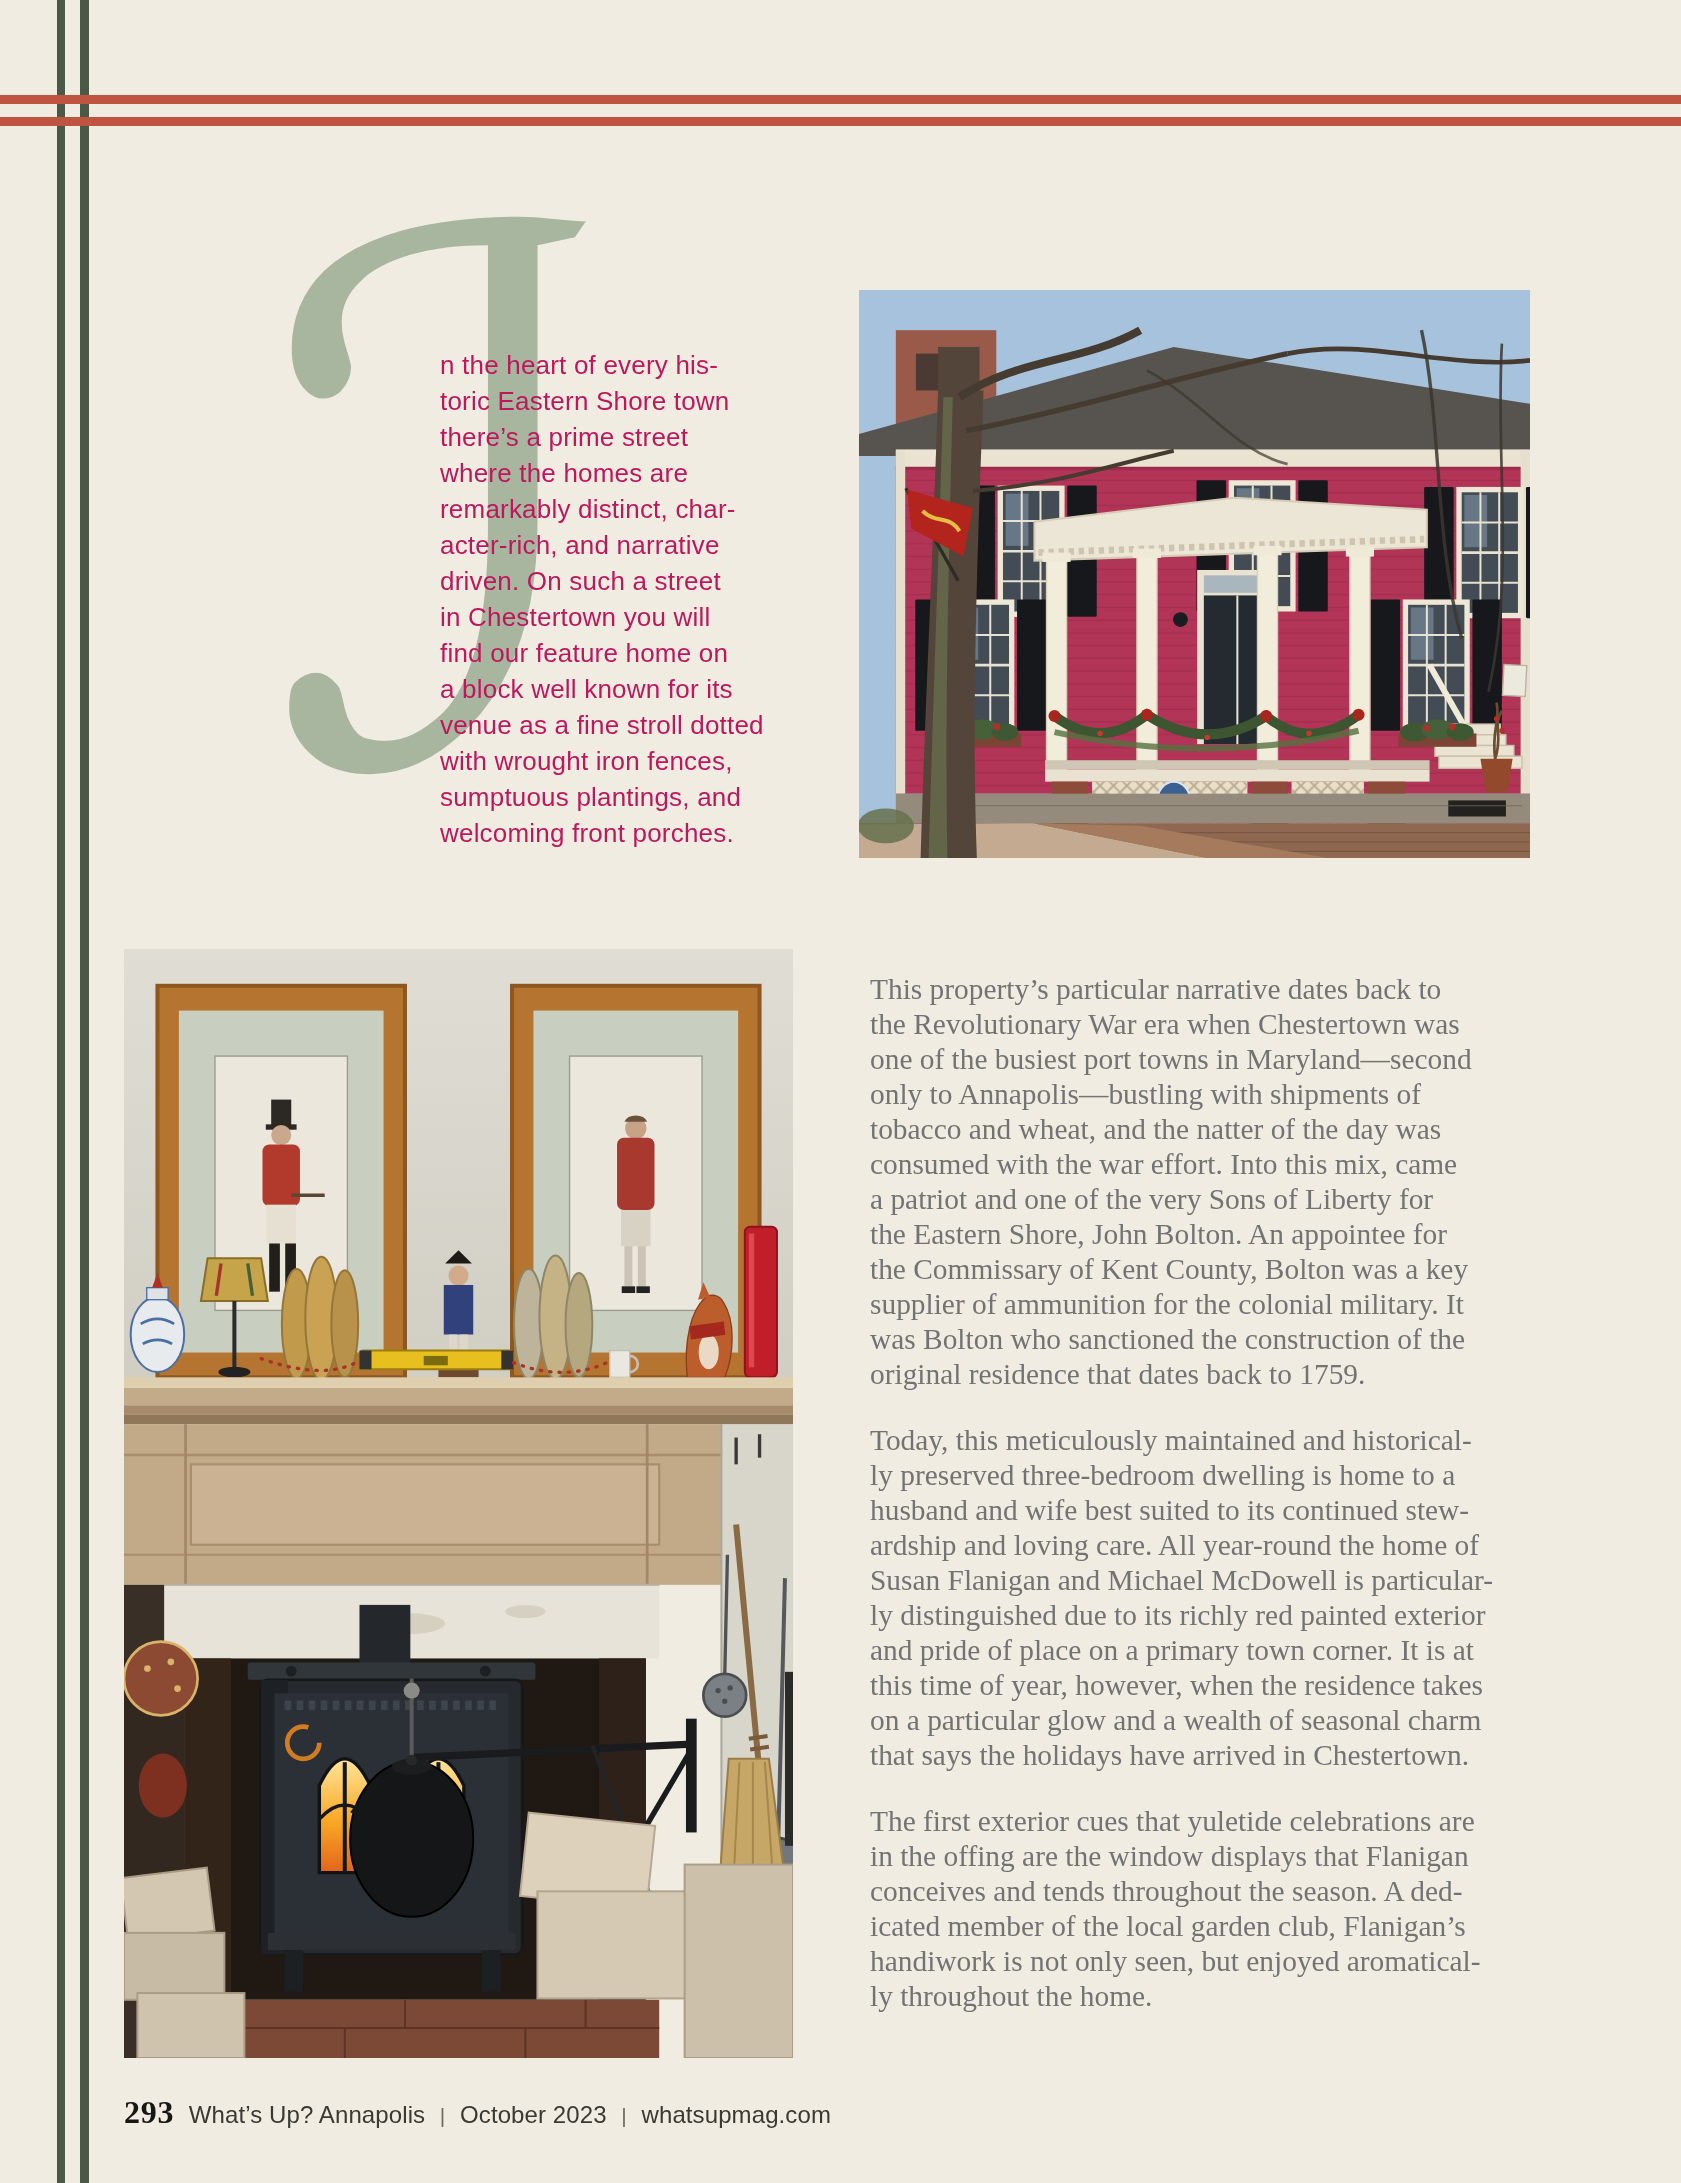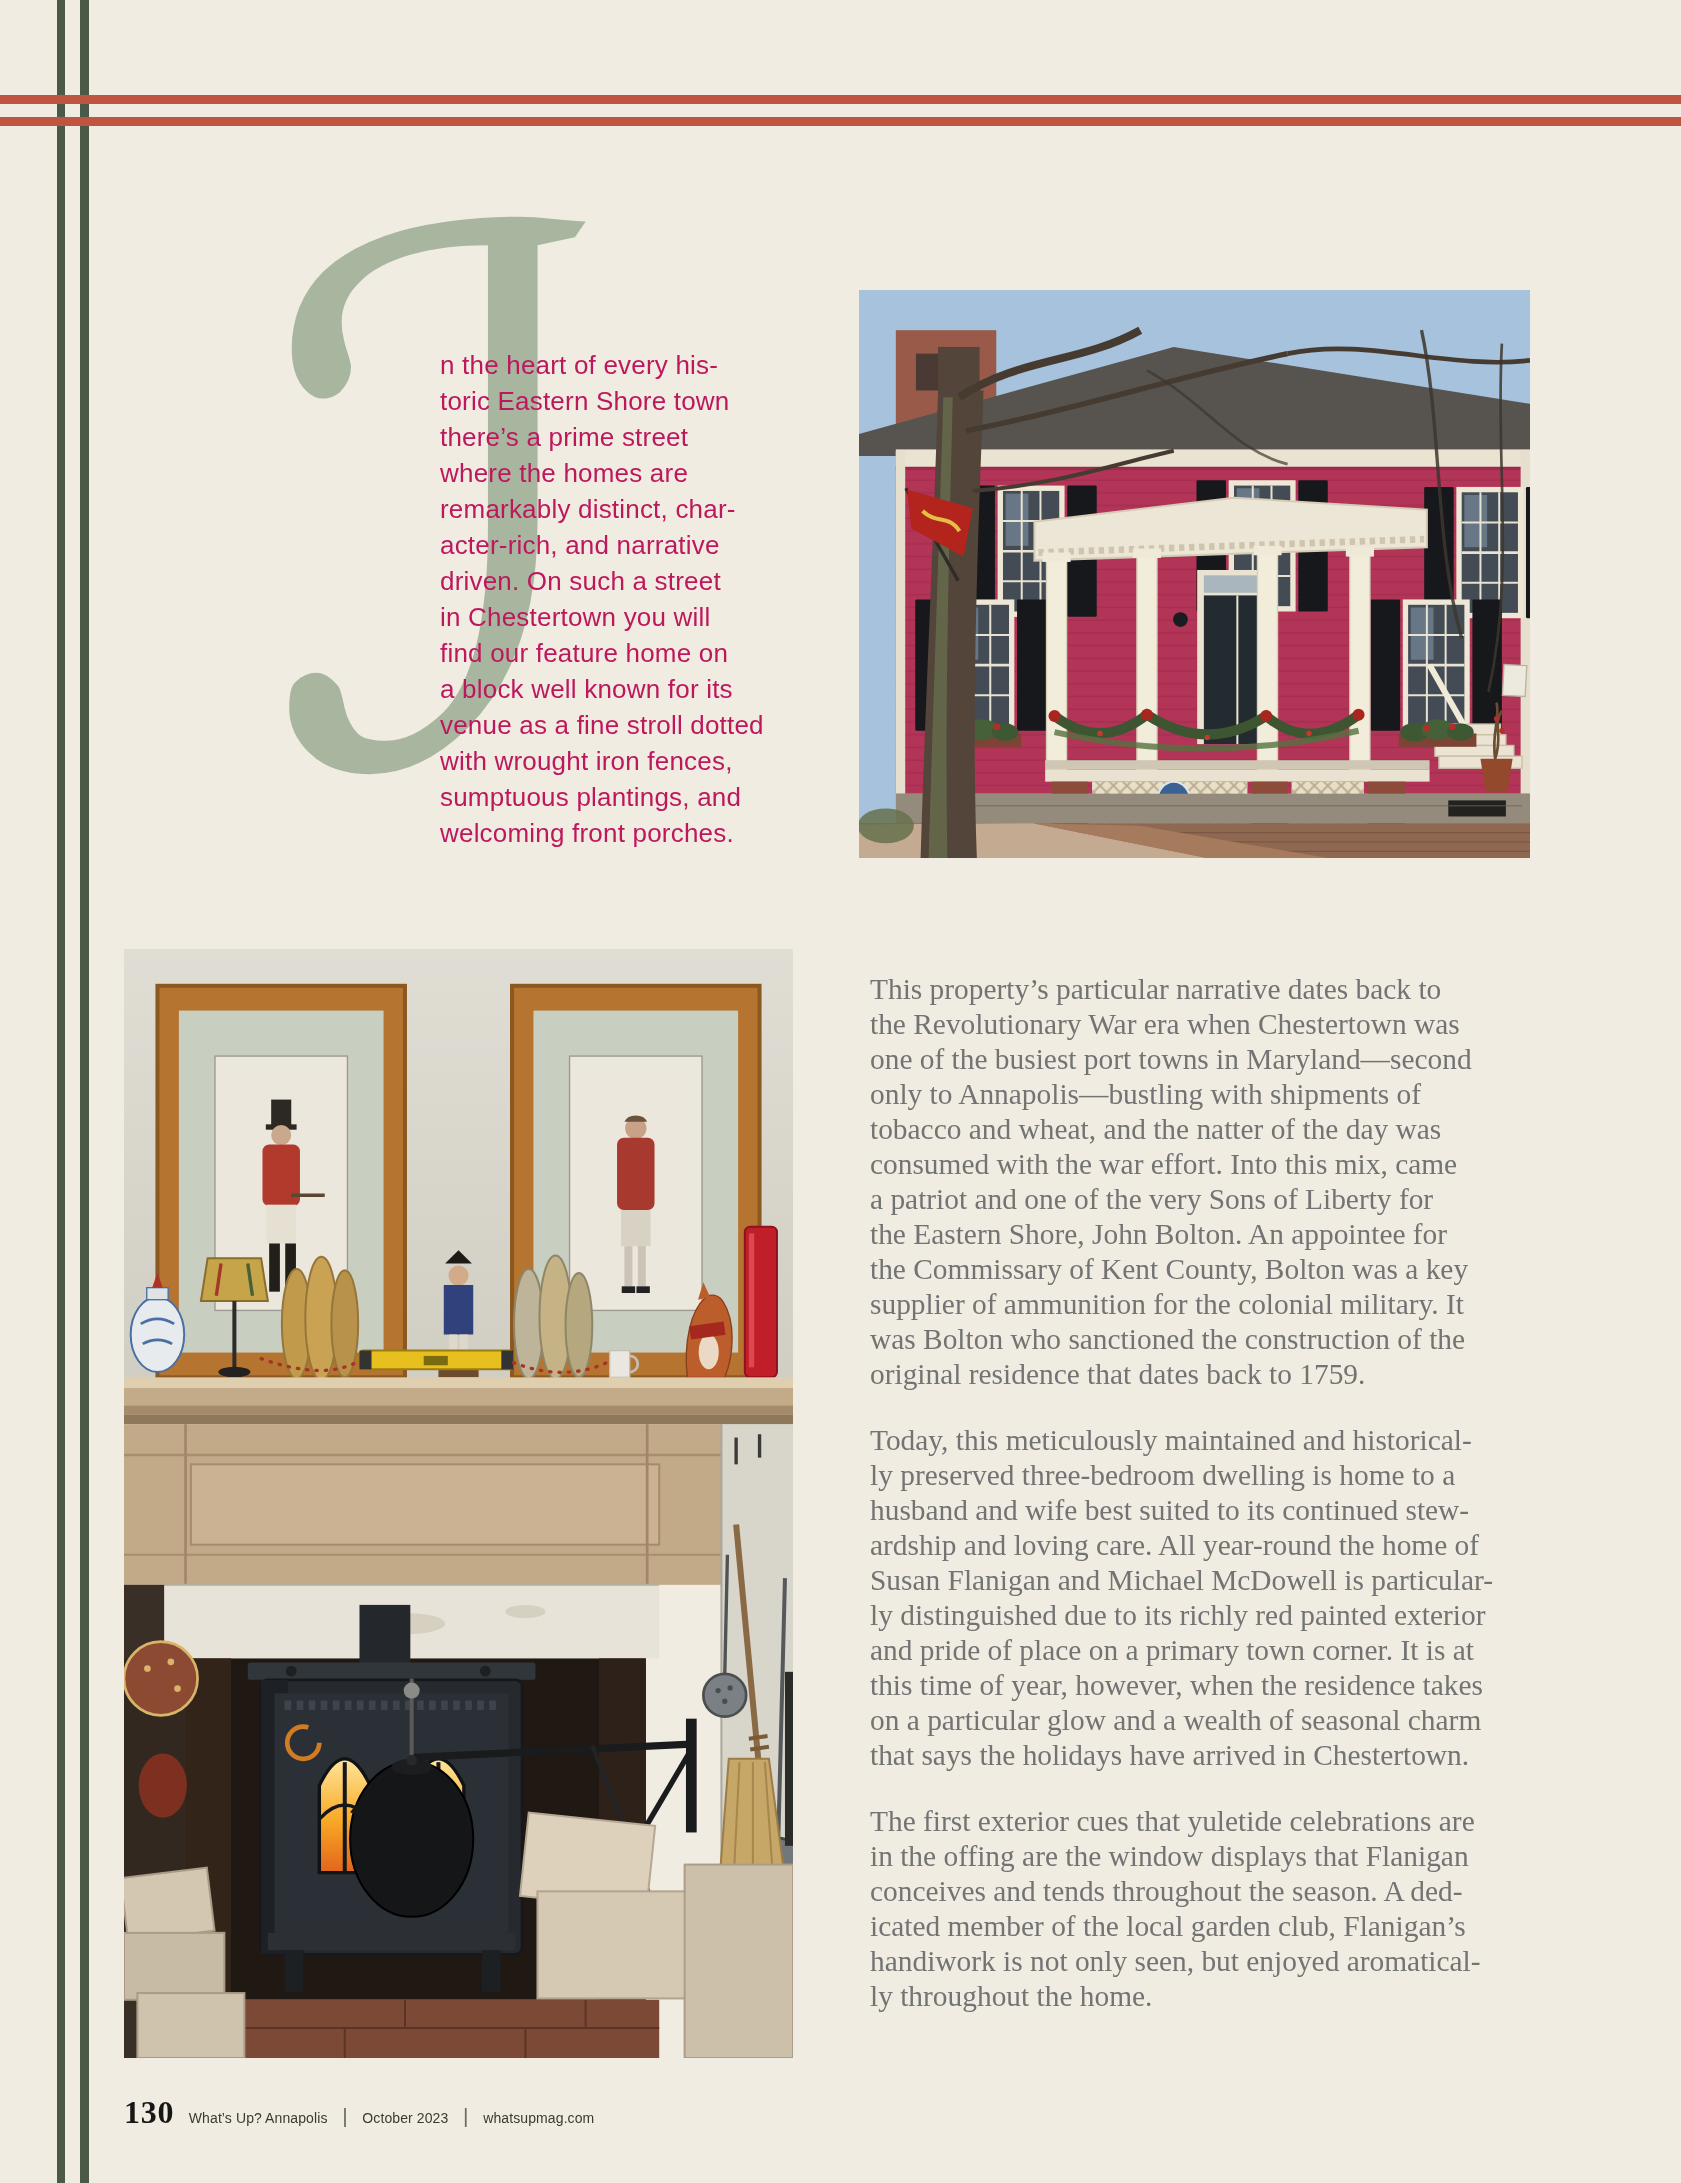--- a/index.html
+++ b/index.html
@@ -55,21 +55,21 @@
     font-family:"Liberation Serif",serif;
     font-size:29.4px;line-height:35px;color:#737373;z-index:2;
   }
   .bodycol p{margin:0 0 31px 0;white-space:pre-line;}
   
   .footer{
     position:absolute;left:124px;top:2094px;width:1272px;
     display:flex;align-items:baseline;gap:14.7px;z-index:2;
   }
   .pnum{font-family:"Liberation Serif",serif;font-weight:bold;font-size:32px;color:#171715;letter-spacing:0.7px;}
-  .fitem{font-family:"Liberation Sans",sans-serif;font-size:14px;color:#3a3a33;letter-spacing:0.1px;}
+  .fitem{font-family:"Liberation Sans",sans-serif;font-size:24px;color:#3a3a33;letter-spacing:0.1px;}
   .fitem:first-of-type{margin-left:12px;}
   .fsep{font-family:"Liberation Sans",sans-serif;font-size:21px;color:#6b6b62;font-weight:300;}
 </style>
 </head>
 <body>
 
 <div class="page">
 
   <div class="vline v1"></div>
   <div class="vline v2"></div>
@@ -435,21 +435,21 @@
         <rect x="618" y="1408" width="245" height="160" fill="#d6c9b3" stroke="#b2a48e" stroke-width="3"></rect>
         <rect x="838" y="1368" width="162" height="289" fill="#cdc0ab" stroke="#ab9d88" stroke-width="3"></rect>
         <rect x="0" y="1380" width="130" height="95" fill="#d3c7b2" stroke="#a99b85" stroke-width="3" transform="rotate(-7 65 1427)"></rect>
         <rect x="0" y="1470" width="150" height="100" fill="#c8bba5" stroke="#a99b85" stroke-width="3"></rect>
         <rect x="20" y="1560" width="160" height="97" fill="#cfc3ae" stroke="#a99b85" stroke-width="3"></rect>
       </g>
     </svg>
   </div>
 
   <div class="footer">
-    <span class="pnum">130</span>
+    <span class="pnum">293</span>
     <span class="fitem">What’s Up? Annapolis</span>
     <span class="fsep">|</span>
     <span class="fitem">October 2023</span>
     <span class="fsep">|</span>
     <span class="fitem">whatsupmag.com</span>
   </div>
 
 </div>
 
 

